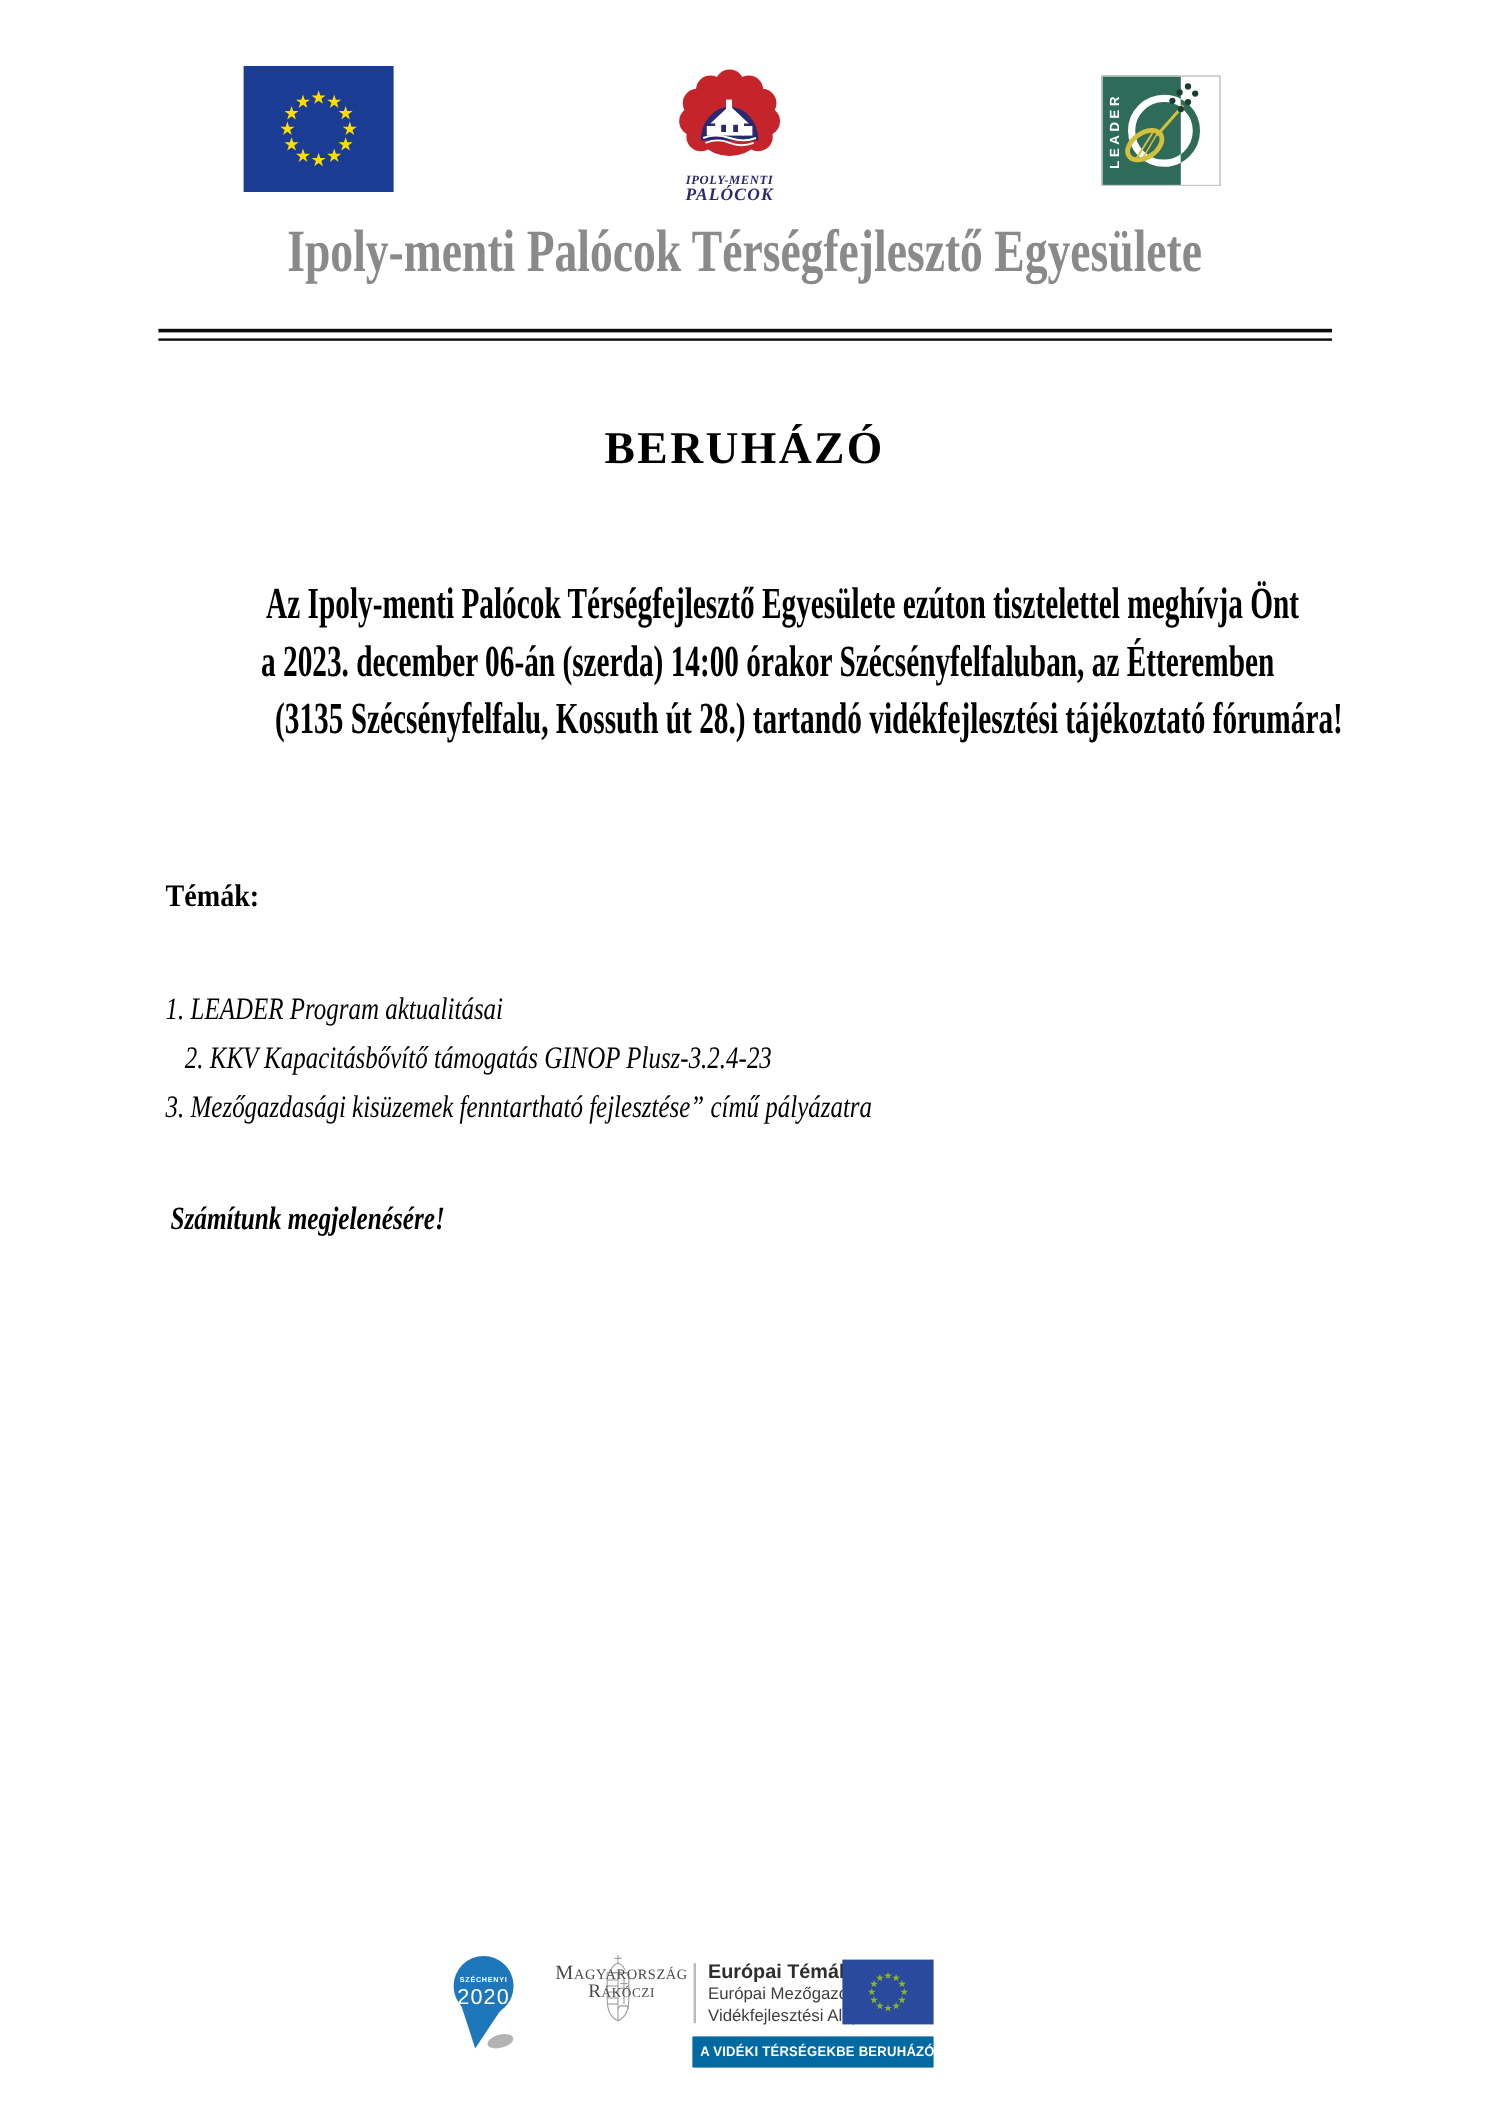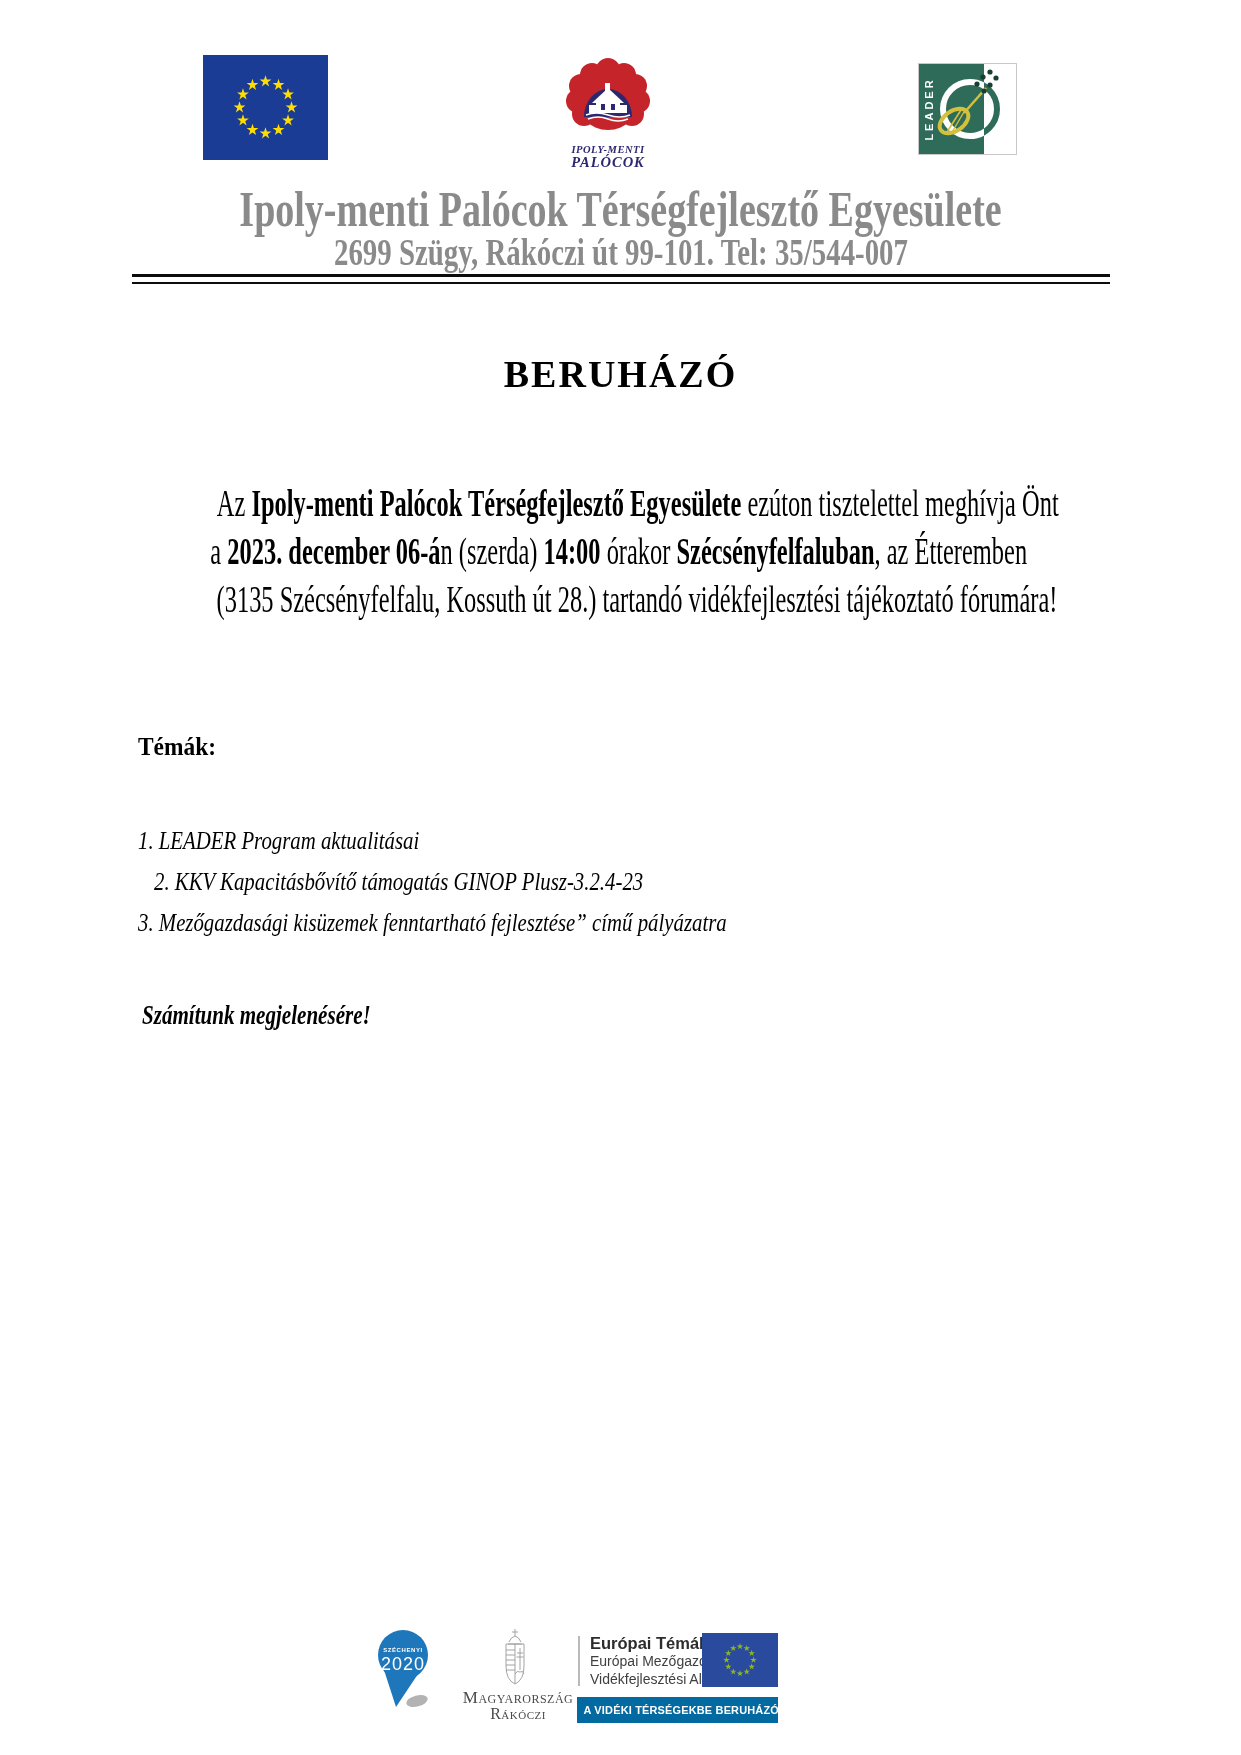--- a/index.html
+++ b/index.html
@@ -23,29 +23,29 @@
   .center-line { left:0; right:0; text-align:center; }
 
   .org-name { top:183px; font-size:50px; font-weight:bold; color:#8a8a8a; line-height:52px; }
   .org-address { top:233px; font-size:37px; font-weight:bold; color:#8a8a8a; line-height:40px; }
   .header-rule { top:274px; left:132px; width:978px; height:5px;
     border-top:3px solid #0c0c0c; border-bottom:2px solid #0c0c0c; }
 
   .doc-title { top:352px; font-size:38px; font-weight:bold; letter-spacing:2px; }
 
   .invitation { top:480px; left:0; right:0; }
-  .inv-line { display:block; font-size:37px; line-height:48px; height:48px; }
+  .inv-line { display:block; font-size:37px; line-height:48px; height:48px;font-weight:bold; }
 
   .topics-heading { top:732px; left:138px; font-size:26px; font-weight:bold; }
   .topic-item { left:138px; font-size:26px; font-style:italic; }
   .topic-1 { top:826px; } .topic-2 { top:867px;margin-left:16px; } .topic-3 { top:908px; }
   .closing { top:1000px; left:142px; font-size:27px; font-weight:bold; font-style:italic; }
 
   
-  .gov-name { left:433px; top:1690px; width:170px; text-align:center;
+  .gov-name { left:433px; top:1636px; width:170px; text-align:center;
     font-variant:small-caps; color:#4a4a4a; line-height:16px; }
   .gov-name .l1 { font-size:17px; letter-spacing:.5px; }
   .gov-name .l2 { font-size:16px; letter-spacing:.5px; }
   .eu-divider { left:578px; top:1636px; width:2px; height:50px; background:#b9b9b9; }
   .eu-text { left:590px; top:1633px; font-family:"Liberation Sans", sans-serif; }
   .eu-text .t { font-size:16.5px; font-weight:bold; color:#2d2d2d; line-height:20px; }
   .eu-text .s { font-size:14px; color:#3f3f3f; line-height:17.5px; }
   .eu-banner { left:577px; top:1697px; width:201px; height:26px; background:#0369a1;
     display:flex; align-items:center; 
     font-family:"Liberation Sans", sans-serif; font-size:11.5px; font-weight:bold;
@@ -151,23 +151,20 @@
           <circle cx="72" cy="22" r="2.6"></circle>
           <circle cx="66" cy="28" r="2.6"></circle>
       </g>
       <text transform="rotate(-90 12 46)" x="12" y="46" text-anchor="middle" dominant-baseline="middle" font-family="Liberation Sans, sans-serif" font-weight="bold" font-size="11" letter-spacing="3" fill="#ffffff">LEADER</text>
     </svg>
   </div>
 
   <div class="abs center-line org-name">
     <span class="cx cx76">Ipoly-menti Palócok Térségfejlesztő Egyesülete</span>
   </div>
-  <div class="abs center-line org-address">
-    <span class="cx cx78">2699 Szügy, Rákóczi út 99-101. Tel: 35/544-007</span>
-  </div>
   <div class="abs header-rule"></div>
 
   <div class="abs center-line doc-title">
     <span>BERUHÁZÓ</span>
   </div>
 
   <div class="abs invitation">
     <span class="inv-line"><span class="cx cx66"><span>Az </span><b>Ipoly-menti Palócok Térségfejlesztő Egyesülete</b><span> ezúton tisztelettel meghívja Önt</span></span></span>
     <span class="inv-line"><span class="cx cx66"><span>a </span><b>2023. december 06-á</b><span>n (szerda) </span><b>14:00</b><span> órakor </span><b>Szécsényfelfaluban</b><span>, az Étteremben</span></span></span>
     <span class="inv-line"><span class="cx cx66">(3135 Szécsényfelfalu, Kossuth út 28.) tartandó vidékfejlesztési tájékoztató fórumára!</span></span>

